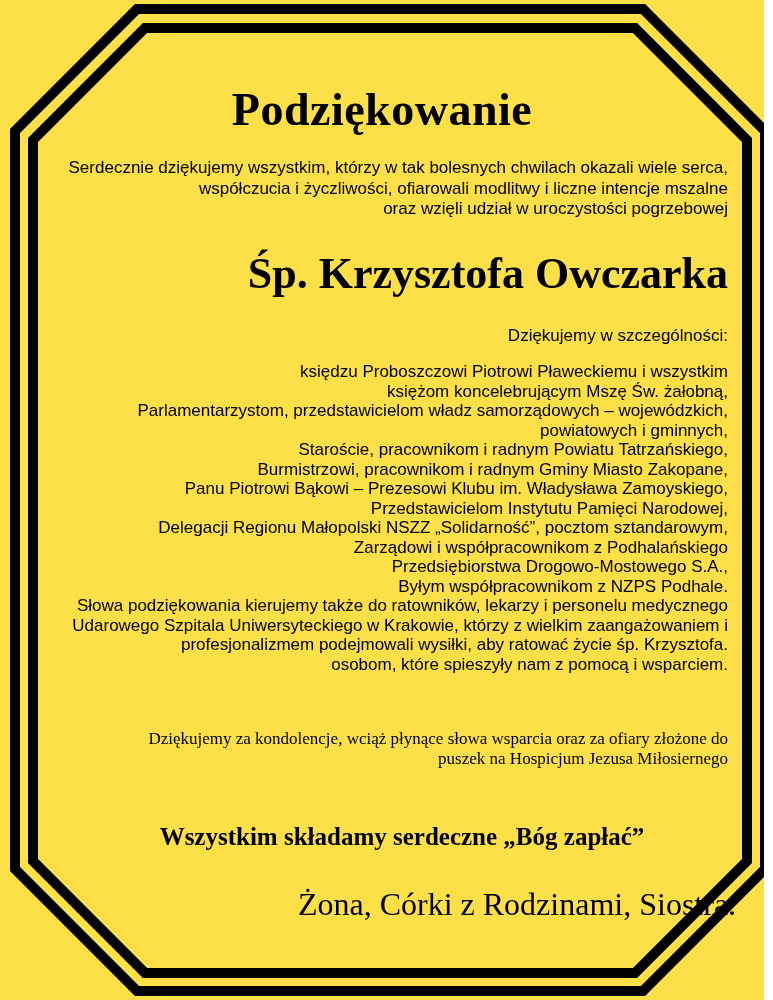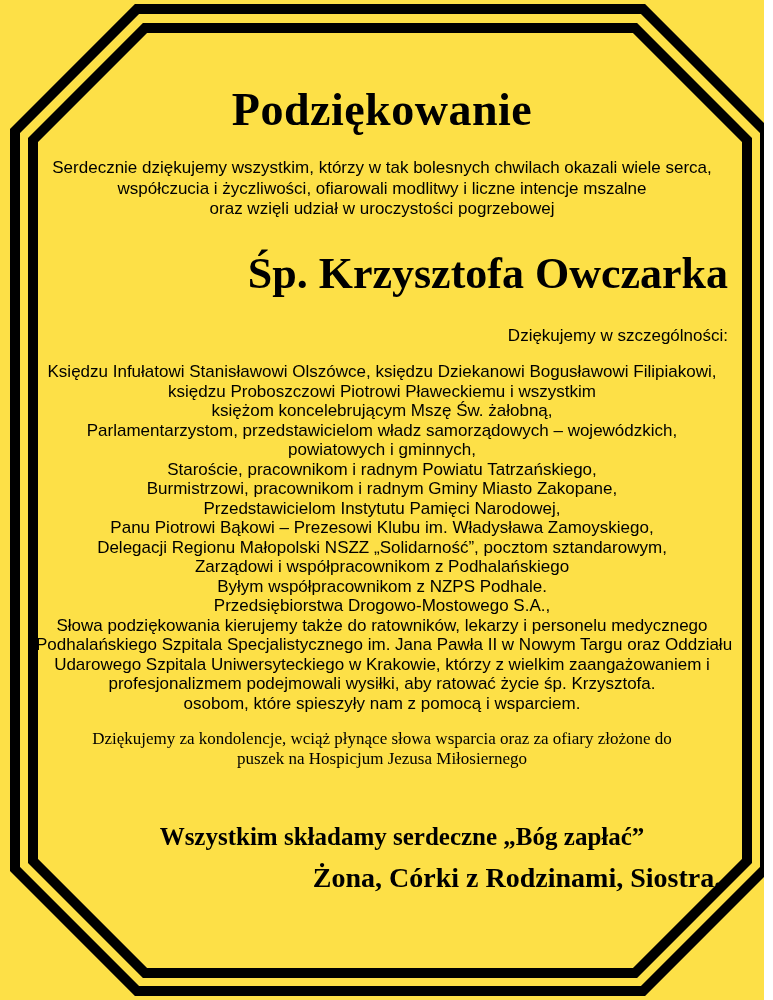--- a/index.html
+++ b/index.html
@@ -58,44 +58,45 @@
     text-align: right;
   }
   .thanks {
     top: 362px;
     font-family: "Liberation Sans", sans-serif;
     font-size: 17px;
     line-height: 19.5px;
   }
   .thanks .line, .intro .line, .condolence .line {
     white-space: nowrap;
+    text-align: right;
   }
   .condolence {
     top: 729px;
     font-family: Liberation Serif, serif;
     font-size: 17px;
     line-height: 19.5px;
   }
   .closing {
     top: 822px;
     left: 56px;
     right: 16px;
     font-family: "Liberation Serif", serif;
     font-weight: bold;
     font-size: 25px;
     line-height: 30px;
     white-space: nowrap;
   }
   .signature {
-    top: 864px;
+    top: 891px;
     left: 286px;
     right: 16px;
     font-family: "Liberation Serif", serif;
-    font-weight: bold;
-    font-size: 28px;
+    font-weight: normal;
+    font-size: 32px;
     line-height: 27px;
     white-space: nowrap;
   }
 </style>
 </head>
 <body>
 
 <div class="page">
 
   <svg class="frame-svg" viewBox="0 0 773 1000" xmlns="http://www.w3.org/2000/svg">
@@ -109,35 +110,33 @@
       <div class="line">Serdecznie dziękujemy wszystkim, którzy w tak bolesnych chwilach okazali wiele serca,</div>
       <div class="line">współczucia i życzliwości, ofiarowali modlitwy i liczne intencje mszalne</div>
       <div class="line">oraz wzięli udział w uroczystości pogrzebowej</div>
     </div>
 
   <div class="abs deceased">Śp. Krzysztofa Owczarka</div>
 
   <div class="abs subheading">Dziękujemy w szczególności:</div>
 
   <div class="abs thanks">
-      <div class="line">Księdzu Infułatowi Stanisławowi Olszówce, księdzu Dziekanowi Bogusławowi Filipiakowi,</div>
       <div class="line">księdzu Proboszczowi Piotrowi Pławeckiemu i wszystkim</div>
       <div class="line">księżom koncelebrującym Mszę Św. żałobną,</div>
       <div class="line">Parlamentarzystom, przedstawicielom władz samorządowych – wojewódzkich,</div>
       <div class="line">powiatowych i gminnych,</div>
       <div class="line">Staroście, pracownikom i radnym Powiatu Tatrzańskiego,</div>
       <div class="line">Burmistrzowi, pracownikom i radnym Gminy Miasto Zakopane,</div>
+      <div class="line">Panu Piotrowi Bąkowi – Prezesowi Klubu im. Władysława Zamoyskiego,</div>
       <div class="line">Przedstawicielom Instytutu Pamięci Narodowej,</div>
-      <div class="line">Panu Piotrowi Bąkowi – Prezesowi Klubu im. Władysława Zamoyskiego,</div>
       <div class="line">Delegacji Regionu Małopolski NSZZ „Solidarność”, pocztom sztandarowym,</div>
       <div class="line">Zarządowi i współpracownikom z Podhalańskiego</div>
+      <div class="line">Przedsiębiorstwa Drogowo-Mostowego S.A.,</div>
       <div class="line">Byłym współpracownikom z NZPS Podhale.</div>
-      <div class="line">Przedsiębiorstwa Drogowo-Mostowego S.A.,</div>
       <div class="line">Słowa podziękowania kierujemy także do ratowników, lekarzy i personelu medycznego</div>
-      <div class="line">Podhalańskiego Szpitala Specjalistycznego im. Jana Pawła II w Nowym Targu oraz Oddziału</div>
       <div class="line">Udarowego Szpitala Uniwersyteckiego w Krakowie, którzy z wielkim zaangażowaniem i</div>
       <div class="line">profesjonalizmem podejmowali wysiłki, aby ratować życie śp. Krzysztofa.</div>
       <div class="line">osobom, które spieszyły nam z pomocą i wsparciem.</div>
     </div>
 
   <div class="abs condolence">
       <div class="line">Dziękujemy za kondolencje, wciąż płynące słowa wsparcia oraz za ofiary złożone do</div>
       <div class="line">puszek na Hospicjum Jezusa Miłosiernego</div>
     </div>
 

